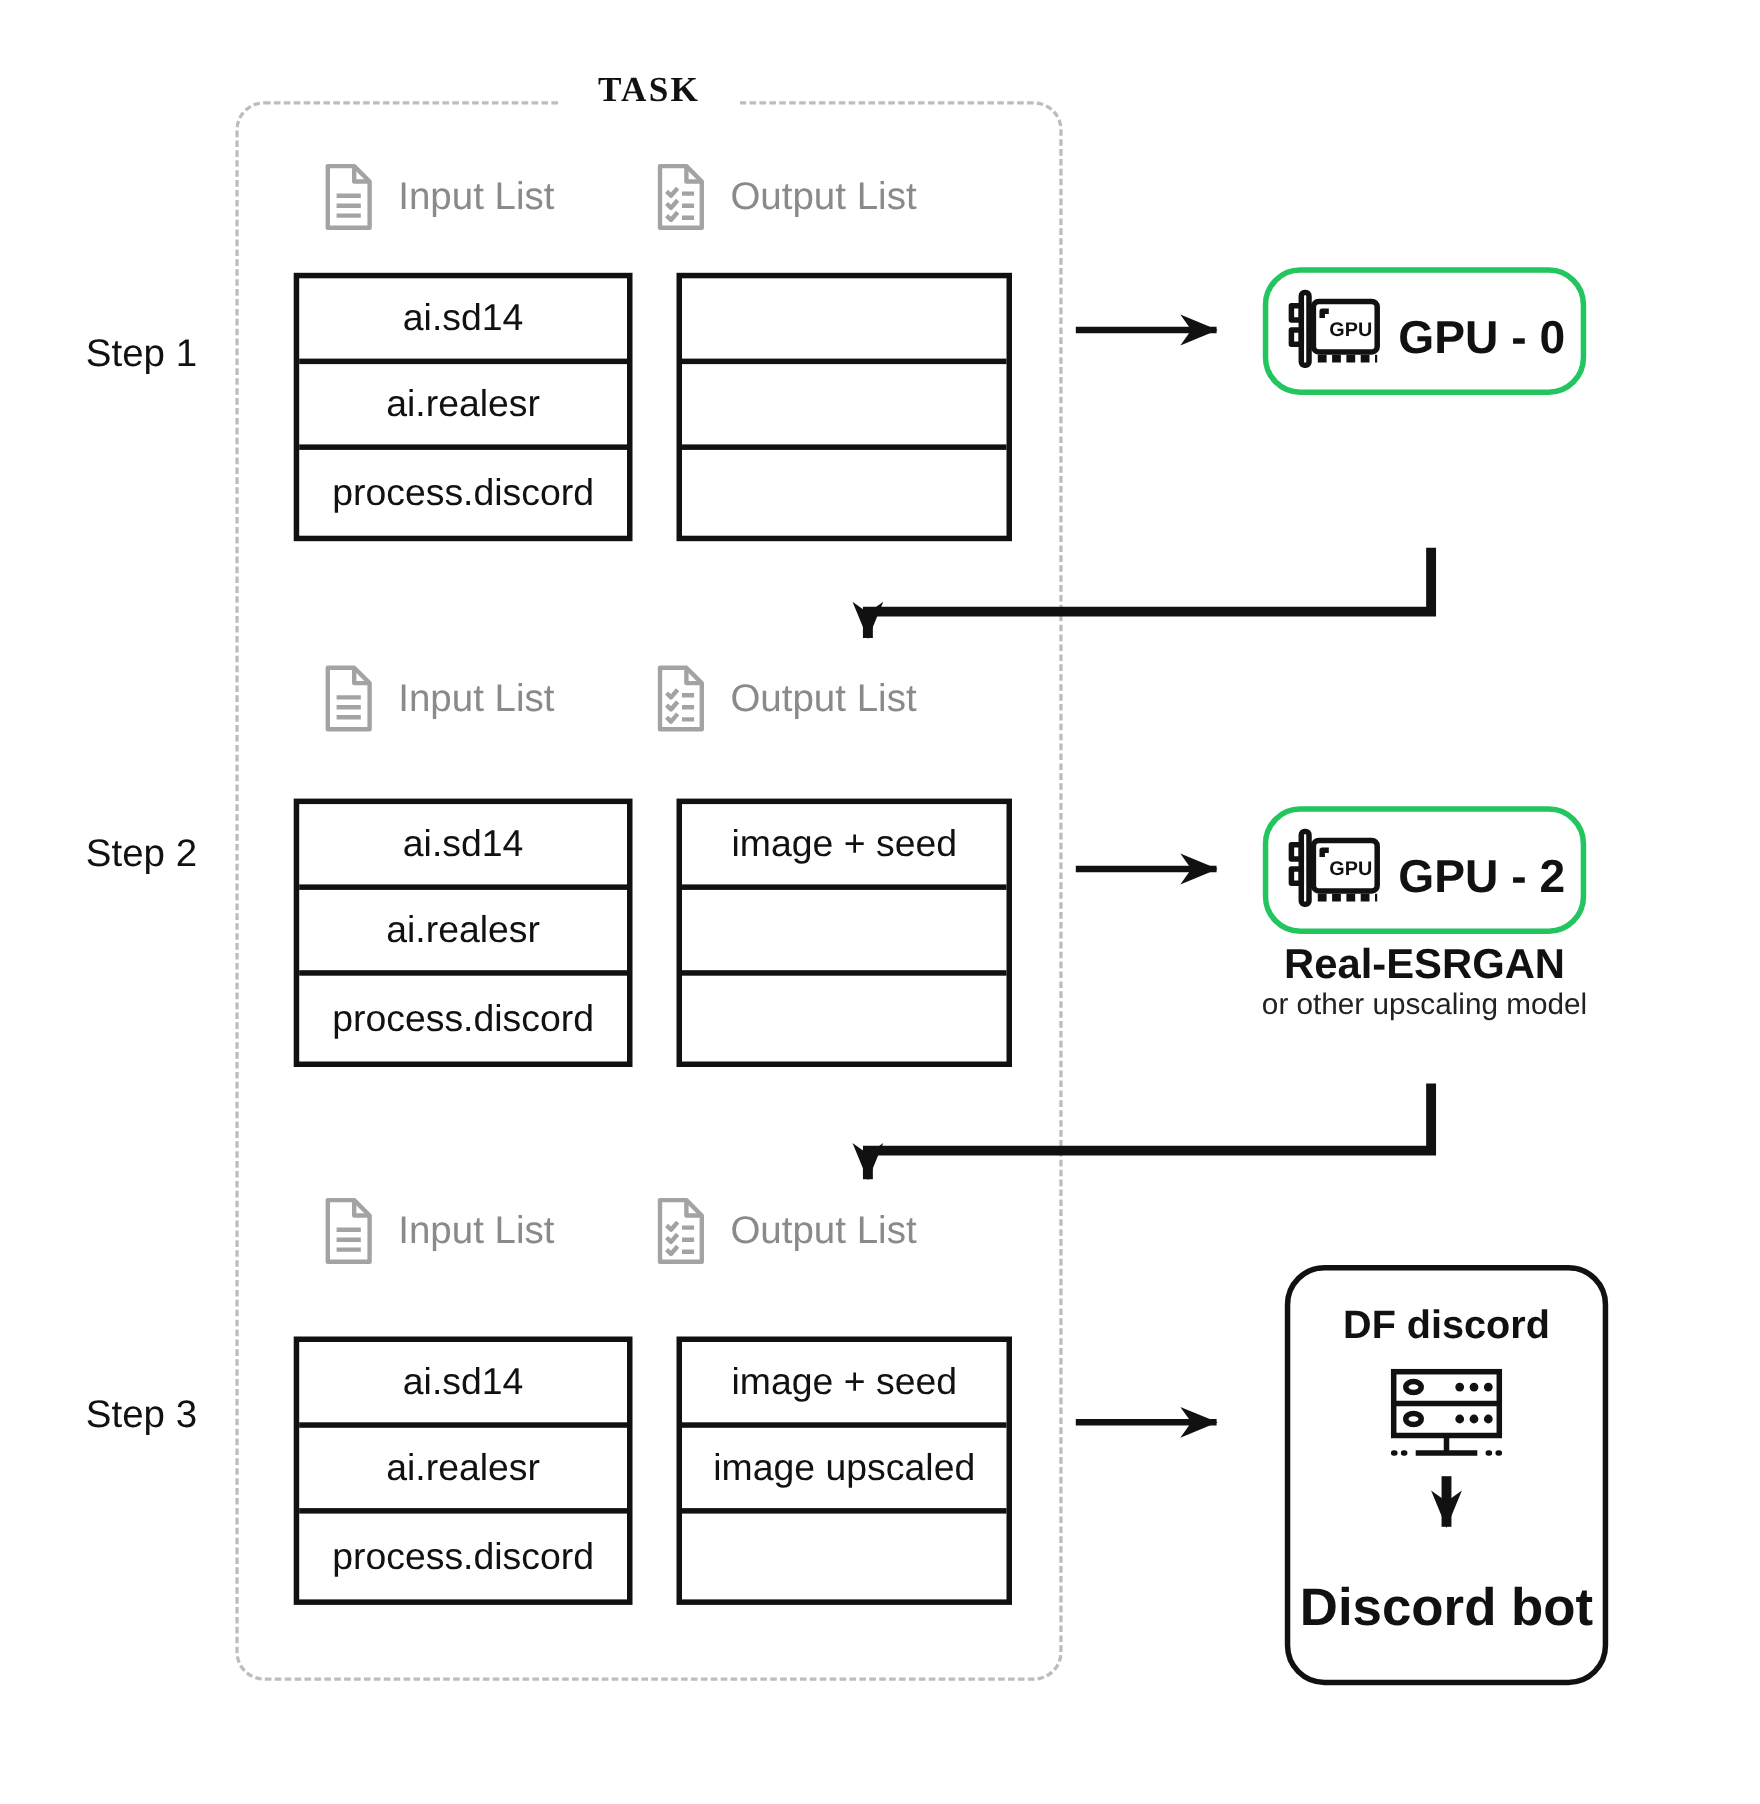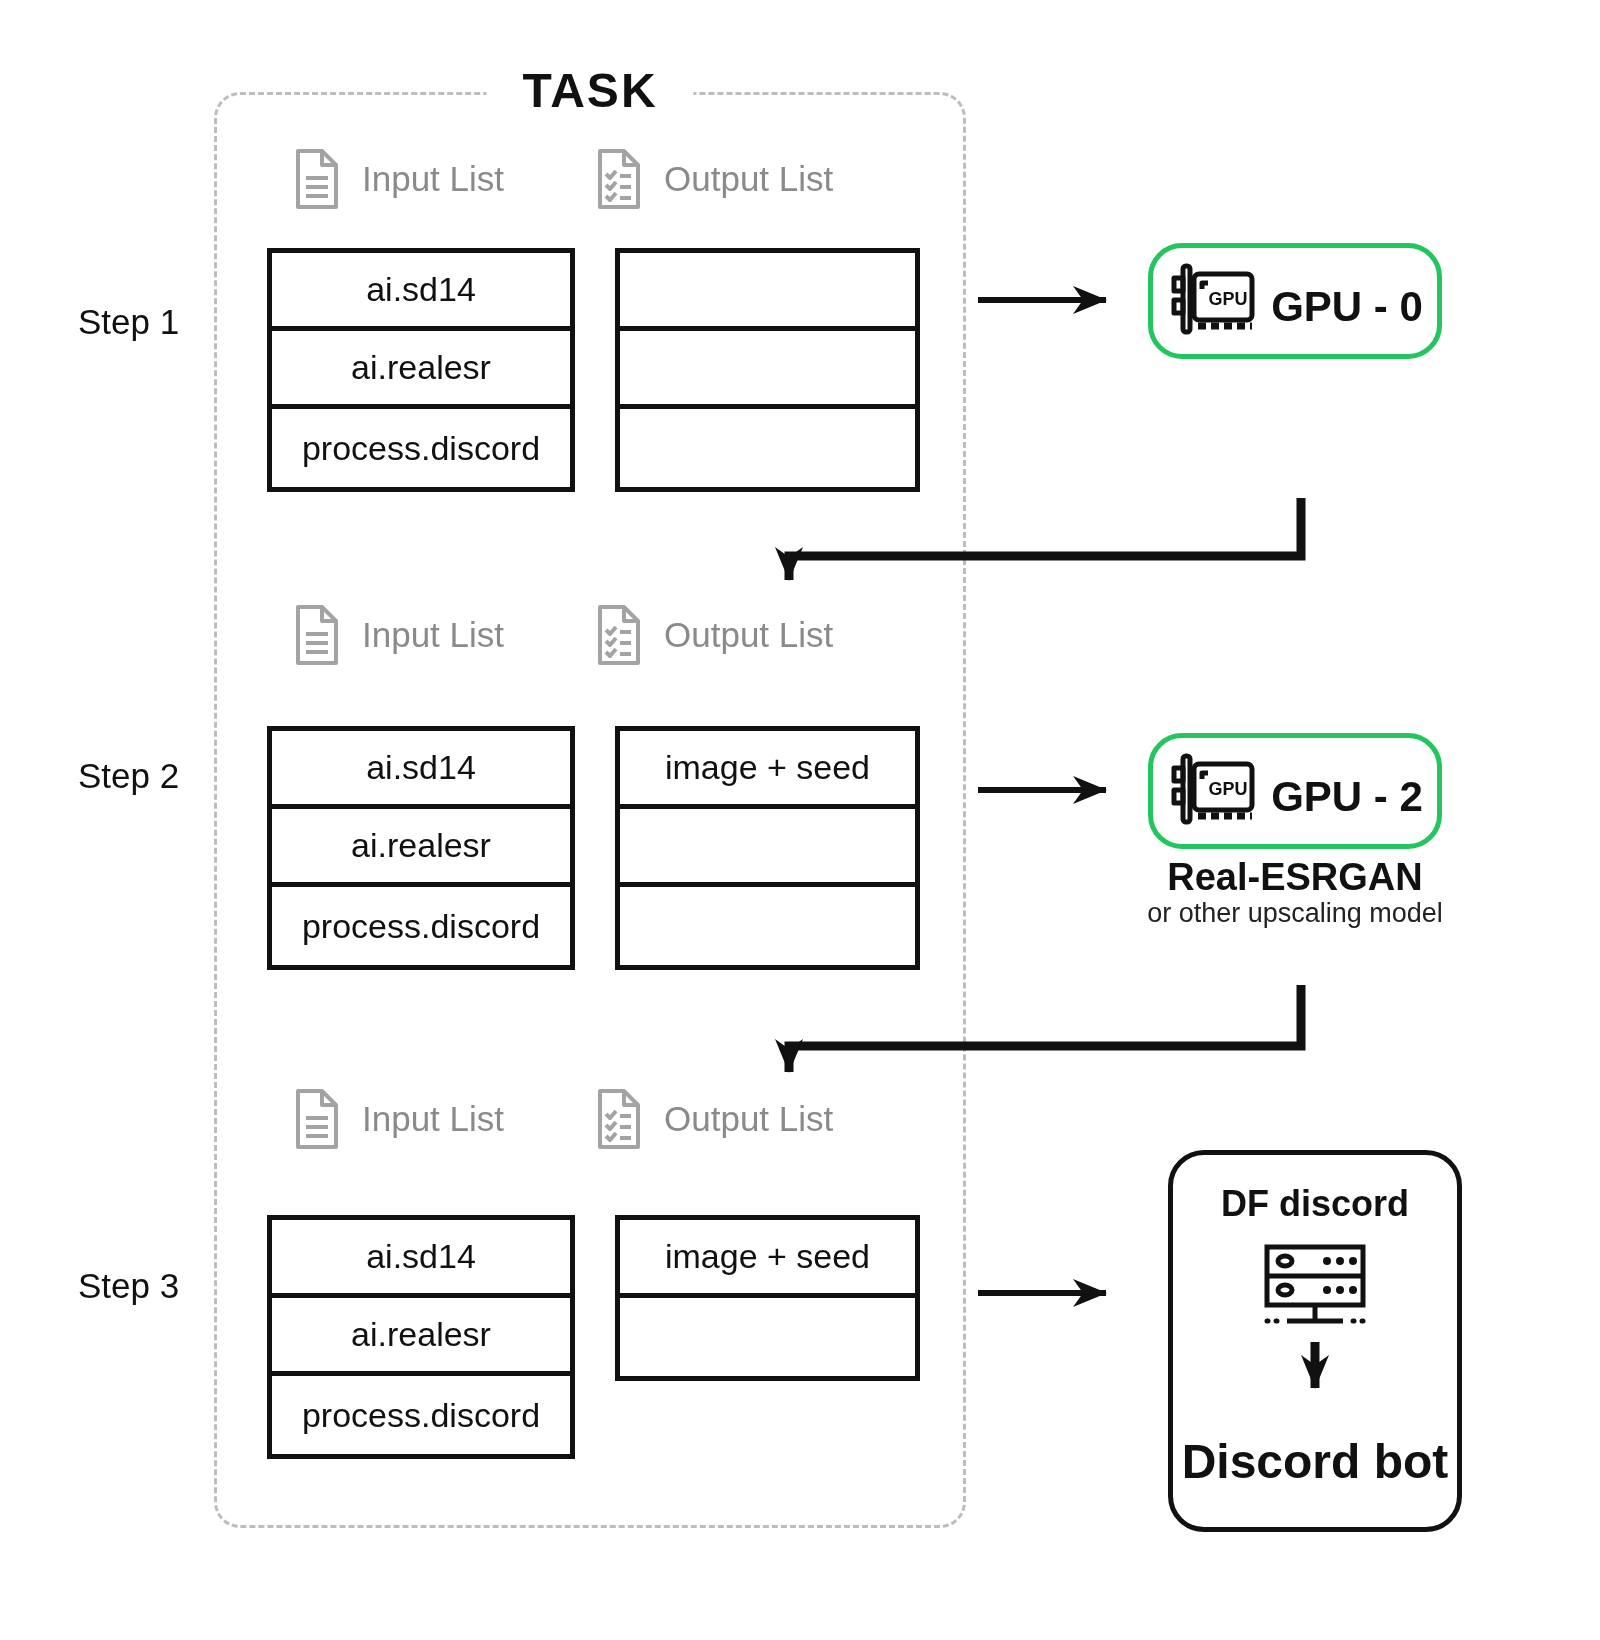--- a/index.html
+++ b/index.html
@@ -1,21 +1,21 @@
 <!DOCTYPE html>
 <html><head>
 <meta charset="utf-8">
 <style>
   html,body{margin:0;padding:0;background:#fff;}
   .canvas{position:relative;width:1600px;height:1640px;background:#ffffff;
           font-family:"Liberation Sans",sans-serif;color:#111;overflow:hidden;}
   .task{position:absolute;left:214px;top:92px;width:746px;height:1430px;
         border:3px dashed #bdbdbd;border-radius:26px;}
   .task-title{position:absolute;top:-32px;left:50%;transform:translateX(-50%);
-        background:#fff;padding:0 36px;font-size:48px;font-weight:700;letter-spacing:2px;white-space:nowrap;}
+        background:#fff;padding:0 36px;font-size:32px;font-weight:700;letter-spacing:2px;white-space:nowrap;font-family:Liberation Serif, serif;}
   .step-label{position:absolute;left:78px;width:130px;font-size:35px;font-weight:400;line-height:40px;}
   .col-head{position:absolute;display:flex;align-items:center;gap:20px;
         color:#8a8a8a;font-size:35px;white-space:nowrap;}
   .list-box{position:absolute;border:5px solid #111;background:#fff;box-sizing:content-box;}
   .list-row{width:100%;height:78px;display:flex;align-items:center;justify-content:center;
         font-size:34px;border-bottom:5px solid #111;box-sizing:border-box;}
   .list-row:last-child{border-bottom:none;}
   .gpu-box{position:absolute;width:294px;height:116px;border:5px solid #22c55e;border-radius:34px;
         display:flex;align-items:center;justify-content:center;gap:12px;box-sizing:border-box;background:#fff;}
   .gpu-label{font-size:42px;font-weight:700;white-space:nowrap;margin-top:12px;}
@@ -187,20 +187,21 @@
   </div>
 
   <div class="list-box" style="left:267px;top:1215px;width:298px;">
     <div class="list-row">ai.sd14</div>
     <div class="list-row">ai.realesr</div>
     <div class="list-row">process.discord</div>
   </div>
 
   <div class="list-box" style="left:615px;top:1215px;width:295px;">
     <div class="list-row">image + seed</div>
+    <div class="list-row">image upscaled</div>
     <div class="list-row"></div>
   </div>
 
   <div class="df-box">
     <div class="df-title">DF discord</div>
     <svg class="df-server-icon" width="120" height="92" viewBox="0 0 120 92">
       <g fill="none" stroke="#111" stroke-width="5">
         <rect x="12" y="6" width="96" height="58"></rect>
         <line x1="12" y1="35" x2="108" y2="35"></line>
         <ellipse cx="30" cy="20" rx="7" ry="5"></ellipse>

